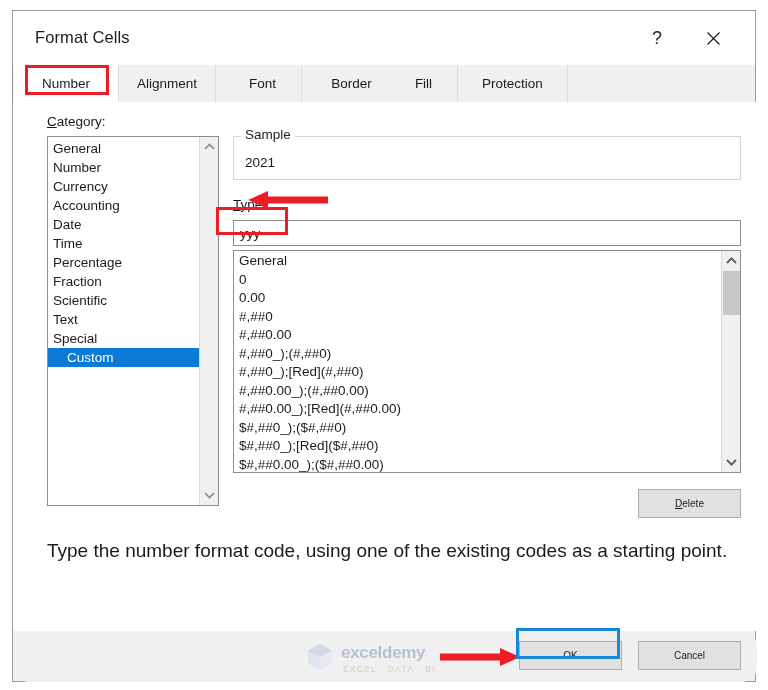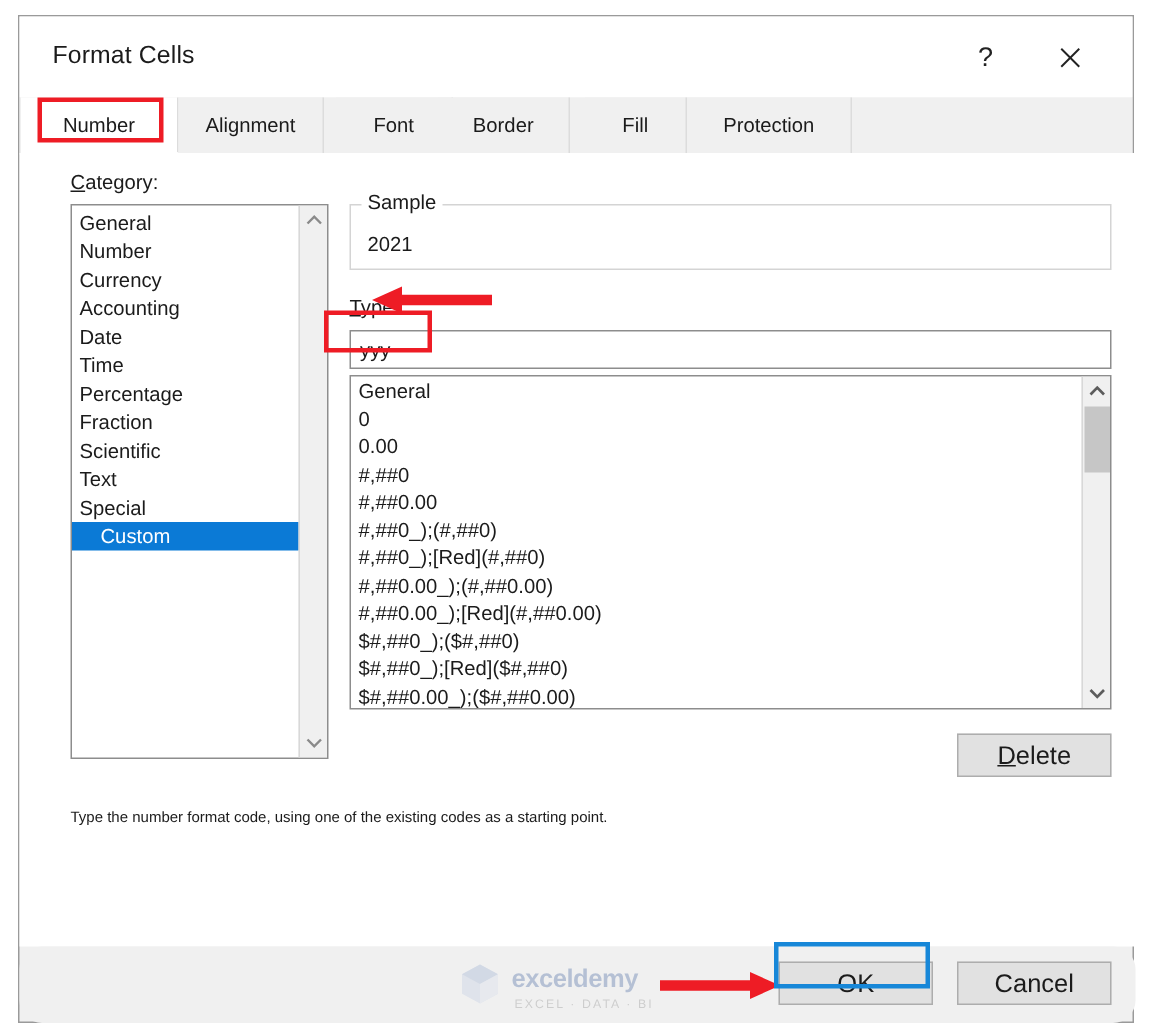--- a/index.html
+++ b/index.html
@@ -243,33 +243,33 @@
 
   
   .btn {
     position: absolute;
     background: #e1e1e1;
     border: 1px solid #adadad;
     box-sizing: border-box;
     display: flex;
     align-items: center;
     justify-content: center;
-    font-size: 17px;
+    font-size: 10px;
     color: #1b1b1b;
     cursor: default;
     font-family: "Liberation Sans", sans-serif;
   }
   #delete-button { left: 625px; top: 387px; width: 103px; height: 29px; }
 
   
   #help-text {
     position: absolute;
     left: 34px;
     top: 438px;
-    font-size: 10px;
+    font-size: 19px;
     color: #1b1b1b;
   }
 
   
   .footer {
     position: absolute;
     left: 0;
     top: 620px;
     width: 744px;
     height: 51px;
@@ -341,21 +341,21 @@
             <line x1="13.5" y1="1.5" x2="1.5" y2="13.5" stroke="#222" stroke-width="1.3"></line>
           </svg>
         </span>
       </div>
     </div>
 
     <div class="tabstrip">
       <div class="tab active" style="left:1px;width:105px;">Number</div>
       <div class="tab" style="left:106px;width:97px;">Alignment</div>
       <div class="tab" style="left:211px;width:78px;">Font</div>
-      <div class="tab" style="left:279px;width:88px;text-align:center;">Border</div>
+      <div class="tab" style="left:295px;width:88px;text-align:center;">Border</div>
       <div class="tab" style="left:377px;width:68px;">Fill</div>
       <div class="tab" style="left:445px;width:110px;">Protection</div>
     </div>
 
     <div class="panel">
 
       <div class="lbl" style="left:34px;top:12px;">
         <span class="u">C</span><span>ategory:</span>
       </div>
 

